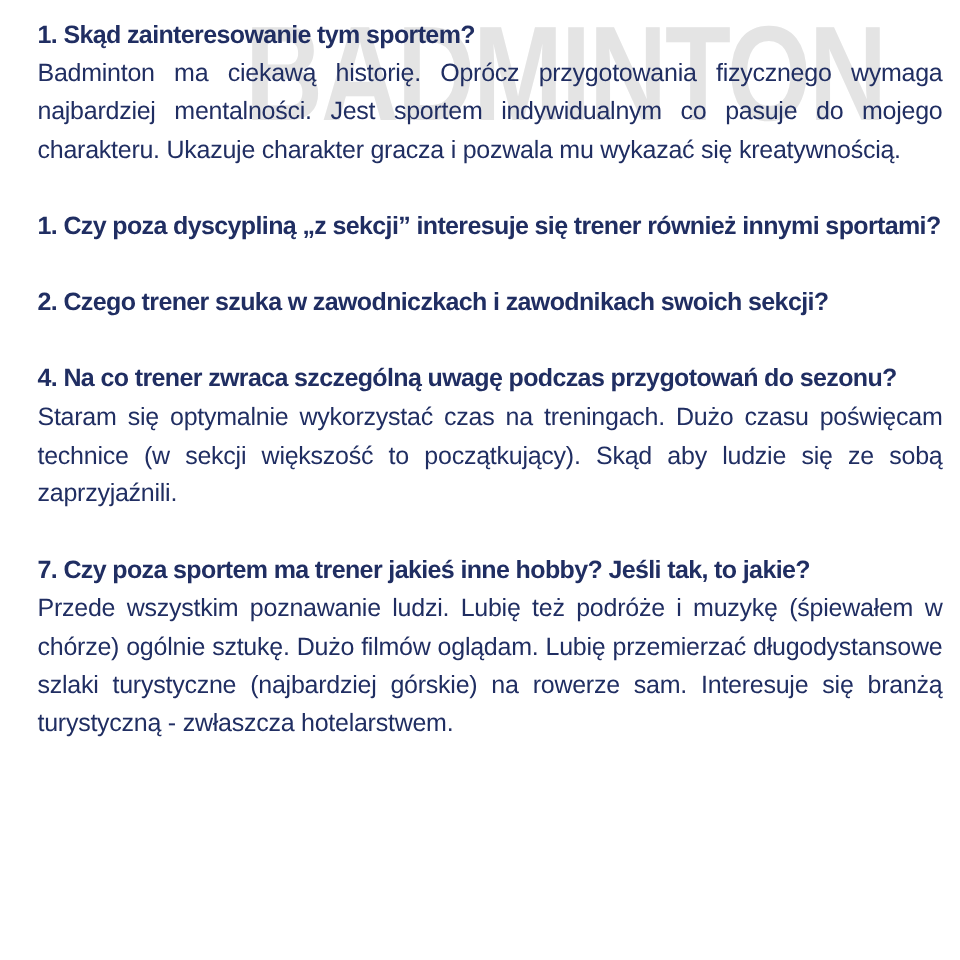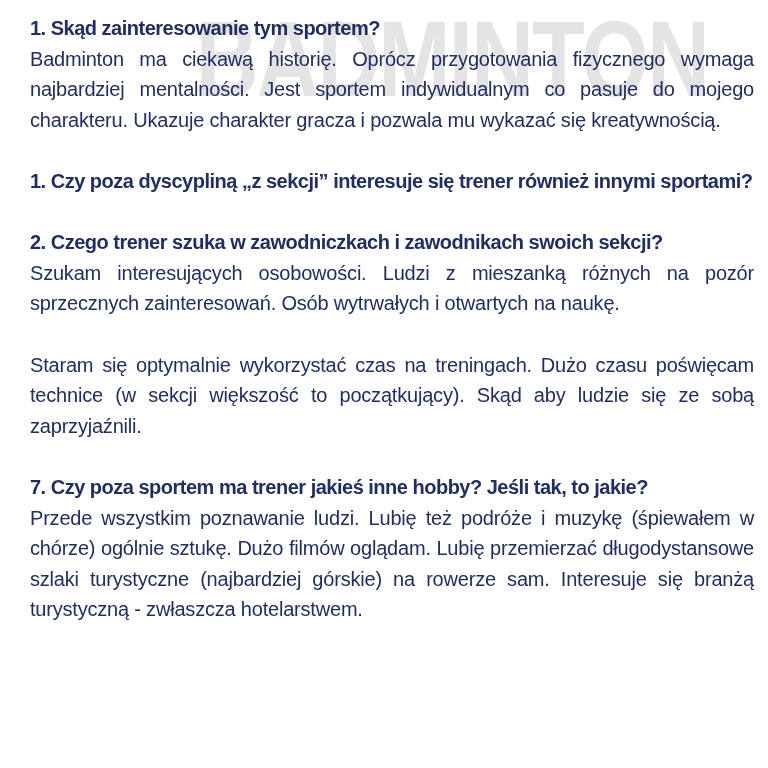--- a/index.html
+++ b/index.html
@@ -64,24 +64,24 @@
     <div class="question">1. Skąd zainteresowanie tym sportem?</div>
     <div class="answer">Badminton ma ciekawą historię. Oprócz przygotowania fizycznego wymaga najbardziej mentalności. Jest sportem indywidualnym co pasuje do mojego charakteru. Ukazuje charakter gracza i pozwala mu wykazać się kreatywnością.</div>
   </section>
 
   <section class="qa-block">
     <div class="question">1. Czy poza dyscypliną „z sekcji” interesuje się trener również innymi sportami?</div>
   </section>
 
   <section class="qa-block">
     <div class="question">2. Czego trener szuka w zawodniczkach i zawodnikach swoich sekcji?</div>
-    <div class="answer">Szukam interesujących osobowości. Ludzi z mieszanką różnych na pozór sprzecznych zainteresowań. Osób wytrwałych i otwartych na naukę.</div>
   </section>
 
   <section class="qa-block">
+    <div class="question">4. Na co trener zwraca szczególną uwagę podczas przygotowań do sezonu?</div>
     <div class="answer">Staram się optymalnie wykorzystać czas na treningach. Dużo czasu poświęcam technice (w sekcji większość to początkujący). Skąd aby ludzie się ze sobą zaprzyjaźnili.</div>
   </section>
 
   <section class="qa-block">
     <div class="question">7. Czy poza sportem ma trener jakieś inne hobby? Jeśli tak, to jakie?</div>
     <div class="answer">Przede wszystkim poznawanie ludzi. Lubię też podróże i muzykę (śpiewałem w chórze) ogólnie sztukę. Dużo filmów oglądam. Lubię przemierzać długodystansowe szlaki turystyczne (najbardziej górskie) na rowerze sam. Interesuje się branżą turystyczną - zwłaszcza hotelarstwem.</div>
   </section>
 
 </main>
 

